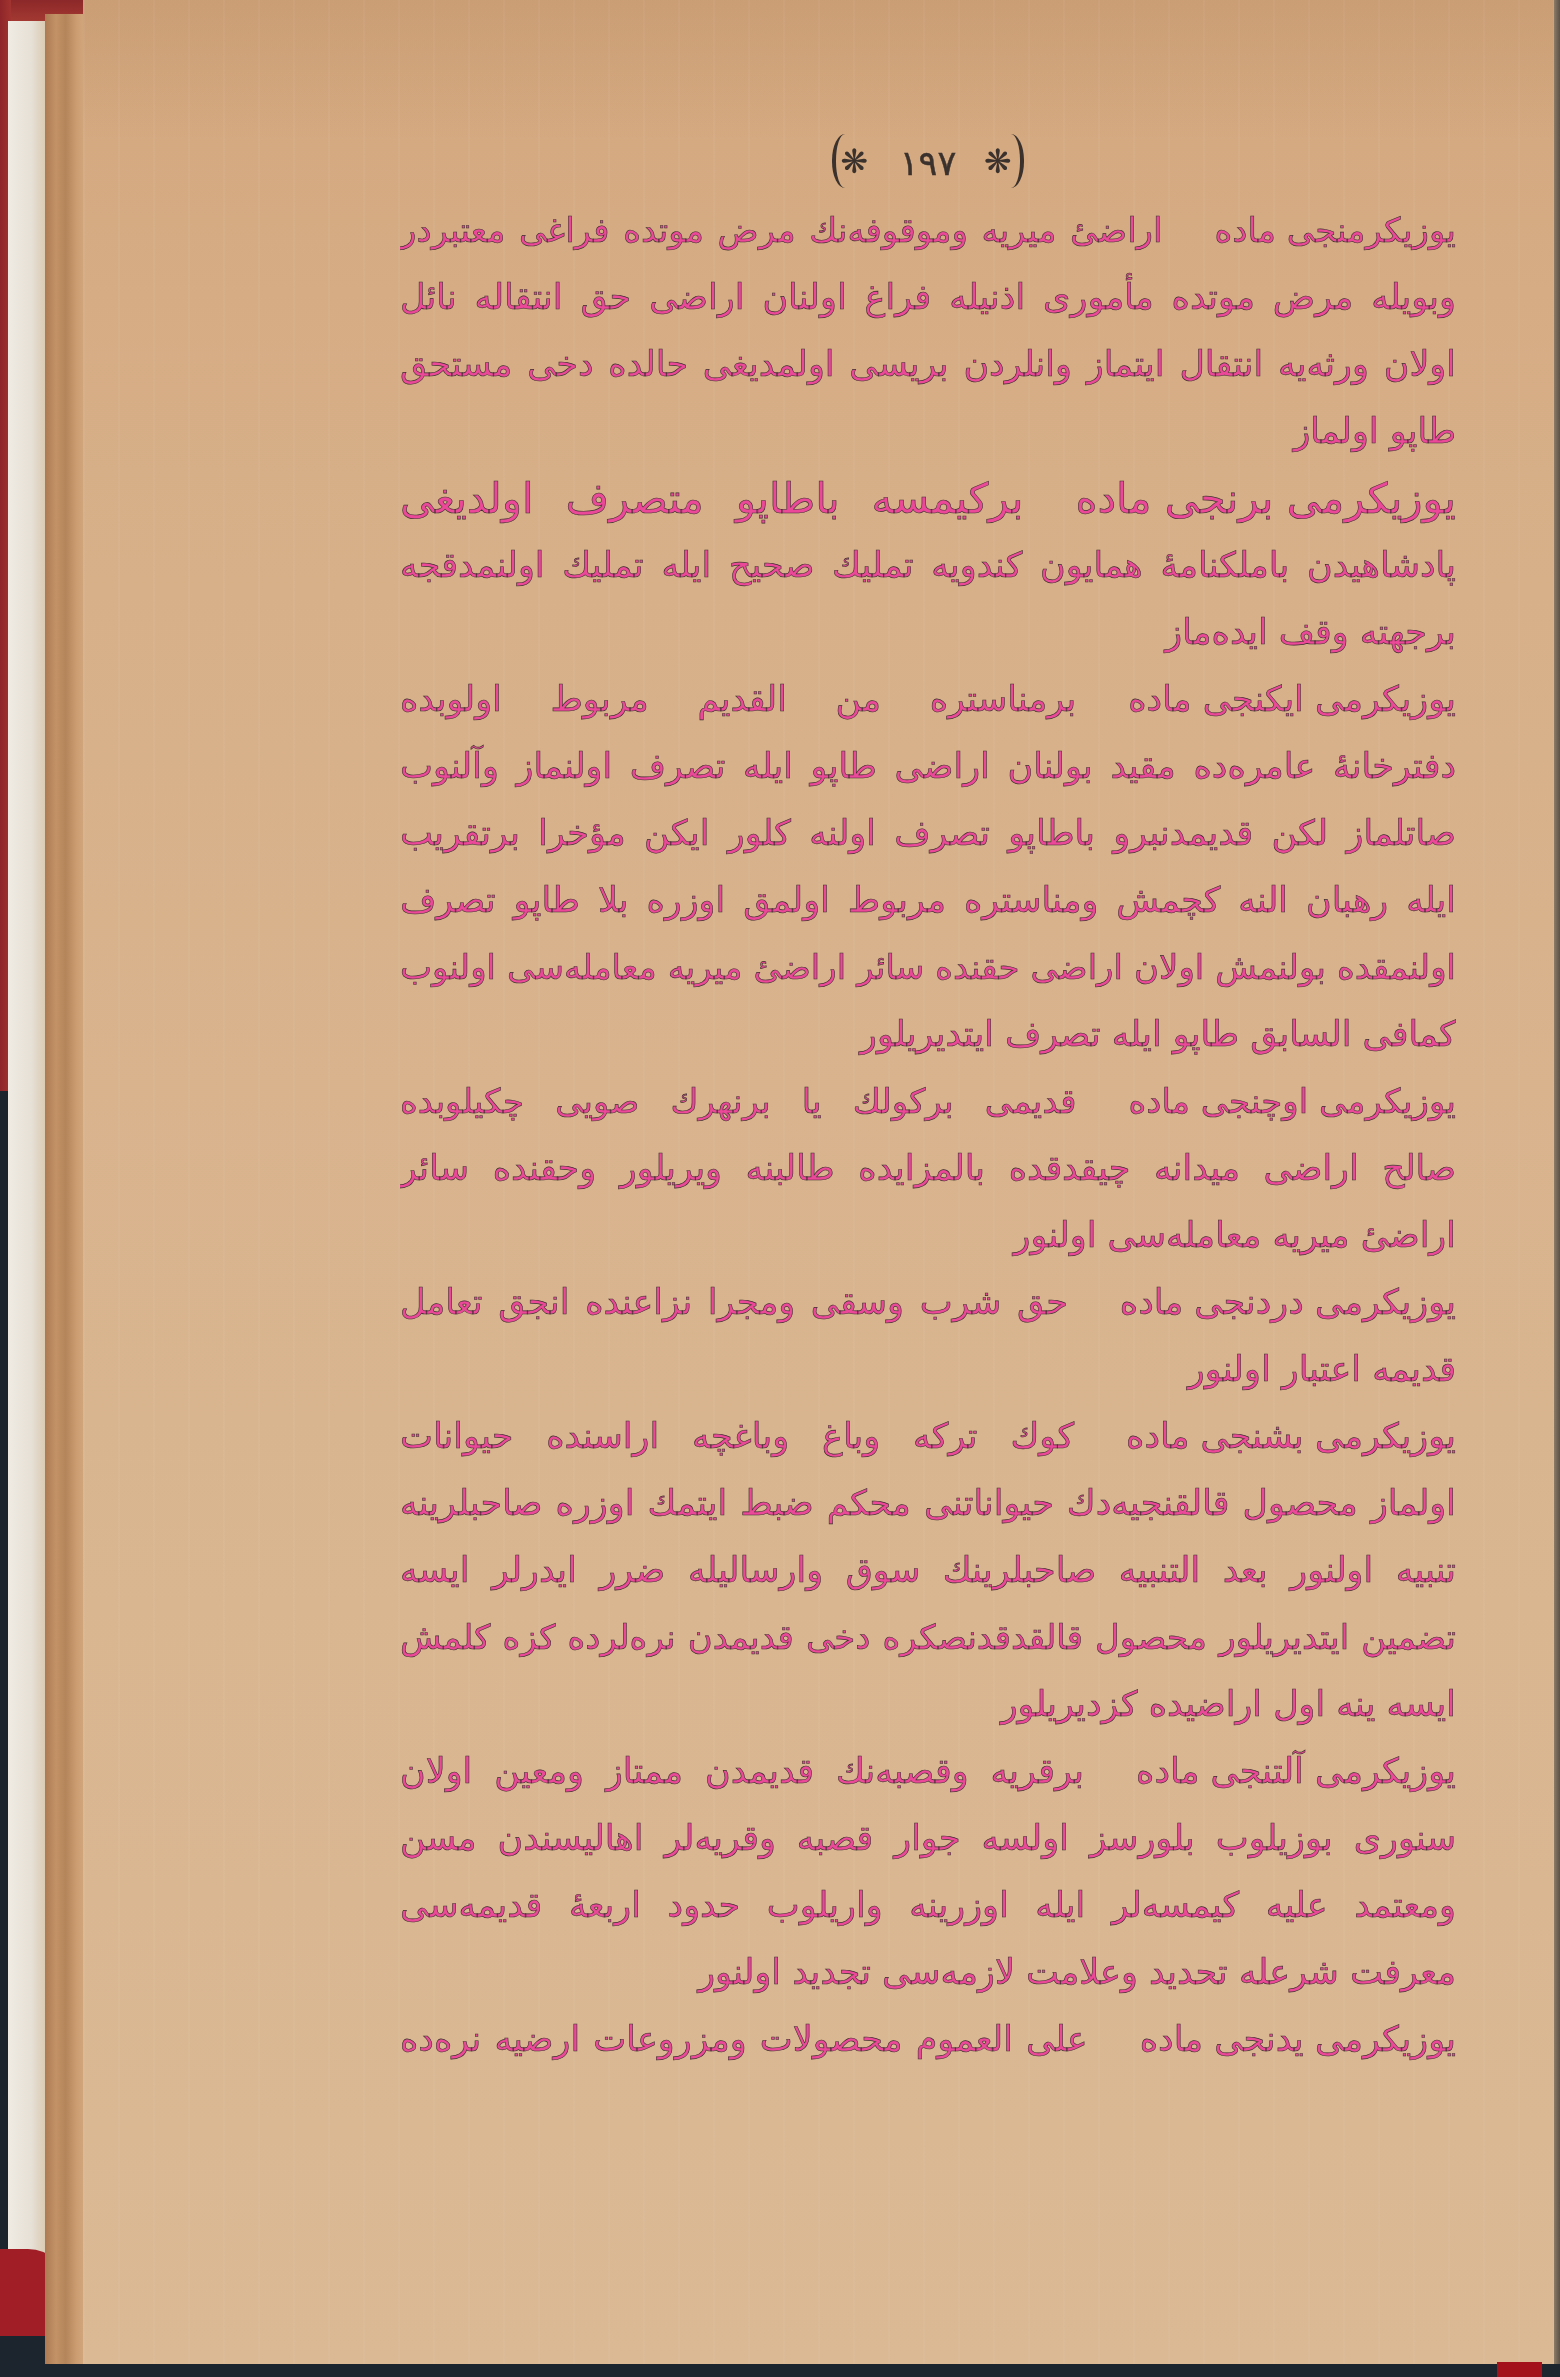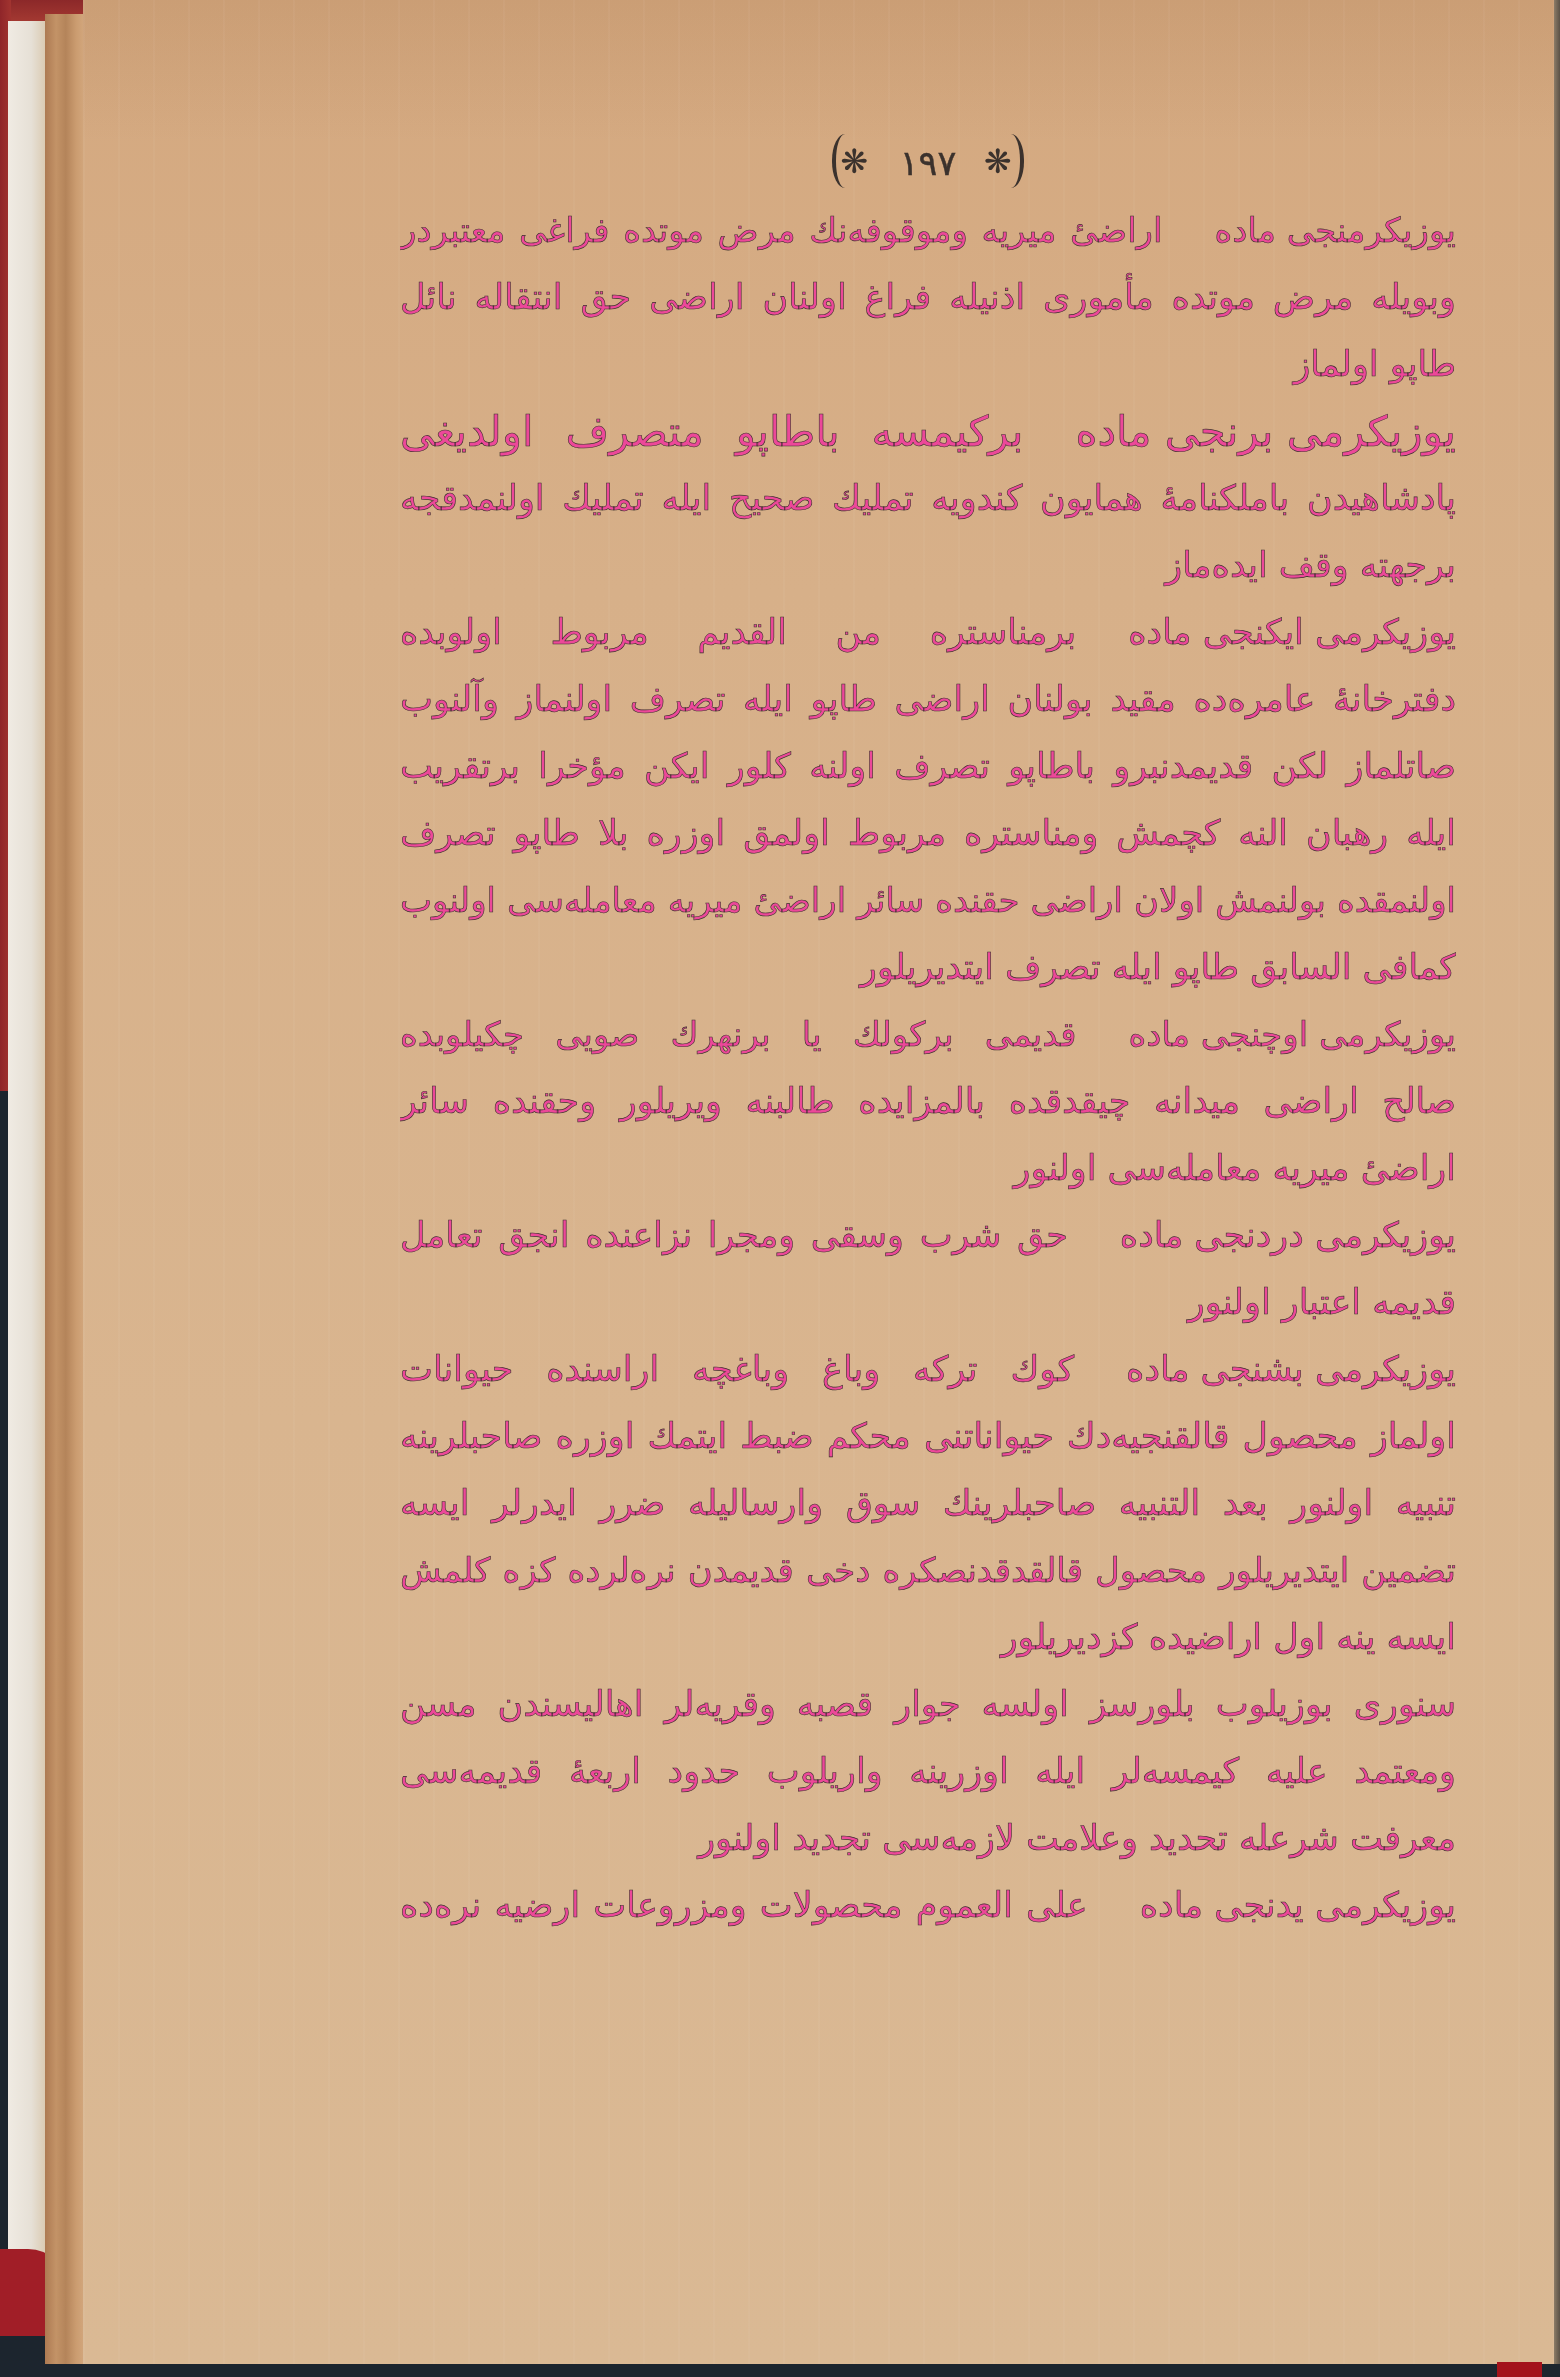--- a/index.html
+++ b/index.html
@@ -75,20 +75,21 @@
     <span class="crescent"></span>
     <span class="star">❋</span>
   </span>
 </div>
 
 <div class="text-block">
 
   <section>
     <div class="line" style="font-size: 34px;"><span class="heading">یوزیکرمنجی ماده</span><span>اراضیٔ میریه وموقوفه‌نك مرض موتده فراغی معتبردر</span></div>
     <div class="line">وبویله مرض موتده مأموری اذنیله فراغ اولنان اراضی حق انتقاله نائل</div>
+    <div class="line">اولان ورثه‌یه انتقال ایتماز وانلردن بریسی اولمدیغی حالده دخی مستحق</div>
     <div class="line last">طاپو اولماز</div>
   </section>
 
   <section>
     <div class="line" style="font-size: 42px;"><span class="heading">یوزیکرمی برنجی ماده</span><span>برکیمسه باطاپو متصرف اولدیغی اراضیسنی طرف</span></div>
     <div class="line">پادشاهیدن باملکنامهٔ همایون کندویه تملیك صحیح ایله تملیك اولنمدقجه</div>
     <div class="line last">برجهته وقف ایده‌ماز</div>
   </section>
 
   <section>
@@ -113,20 +114,21 @@
 
   <section>
     <div class="line"><span class="heading">یوزیکرمی بشنجی ماده</span><span>کوك ترکه وباغ وباغچه اراسنده حیوانات</span></div>
     <div class="line">اولماز محصول قالقنجیه‌دك حیواناتنی محکم ضبط ایتمك اوزره صاحبلرینه</div>
     <div class="line">تنبیه اولنور بعد التنبیه صاحبلرینك سوق وارسالیله ضرر ایدرلر ایسه</div>
     <div class="line" style="font-size: 34px;">تضمین ایتدیریلور محصول قالقدقدنصکره دخی قدیمدن نره‌لرده کزه کلمش</div>
     <div class="line last">ایسه ینه اول اراضیده کزدیریلور</div>
   </section>
 
   <section>
+    <div class="line"><span class="heading">یوزیکرمی آلتنجی ماده</span><span>برقریه وقصبه‌نك قدیمدن ممتاز ومعین اولان</span></div>
     <div class="line">سنوری بوزیلوب بلورسز اولسه جوار قصبه وقریه‌لر اهالیسندن مسن</div>
     <div class="line">ومعتمد علیه کیمسه‌لر ایله اوزرینه واریلوب حدود اربعهٔ قدیمه‌سی</div>
     <div class="line last">معرفت شرعله تحدید وعلامت لازمه‌سی تجدید اولنور</div>
   </section>
 
   <section>
     <div class="line"><span class="heading">یوزیکرمی یدنجی ماده</span><span>علی العموم محصولات ومزروعات ارضیه نره‌ده</span></div>
   </section>
 
 </div>

